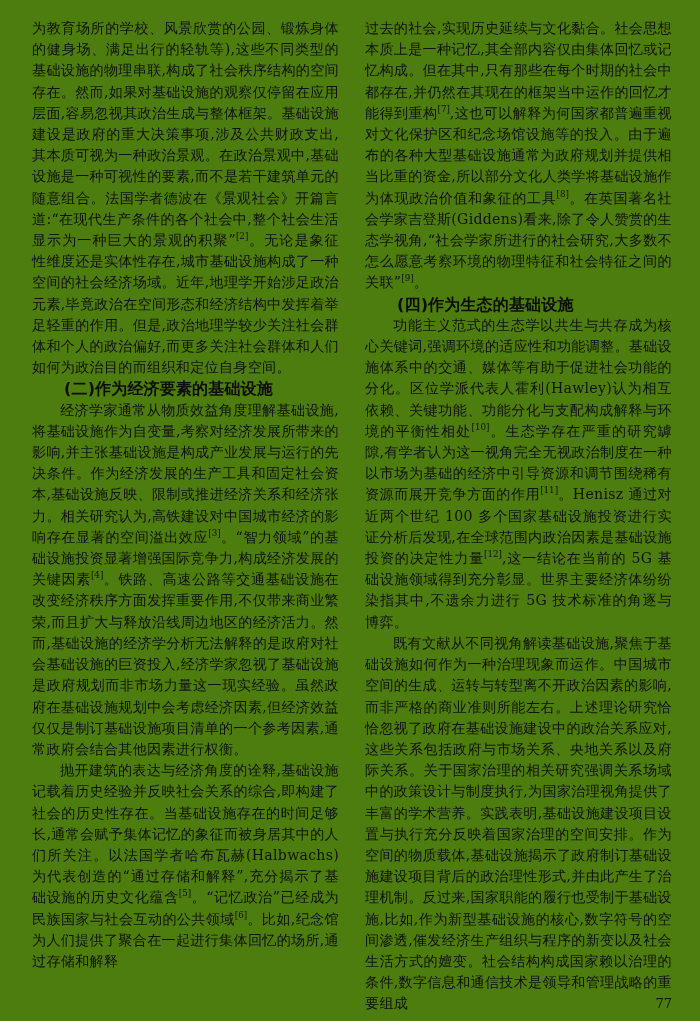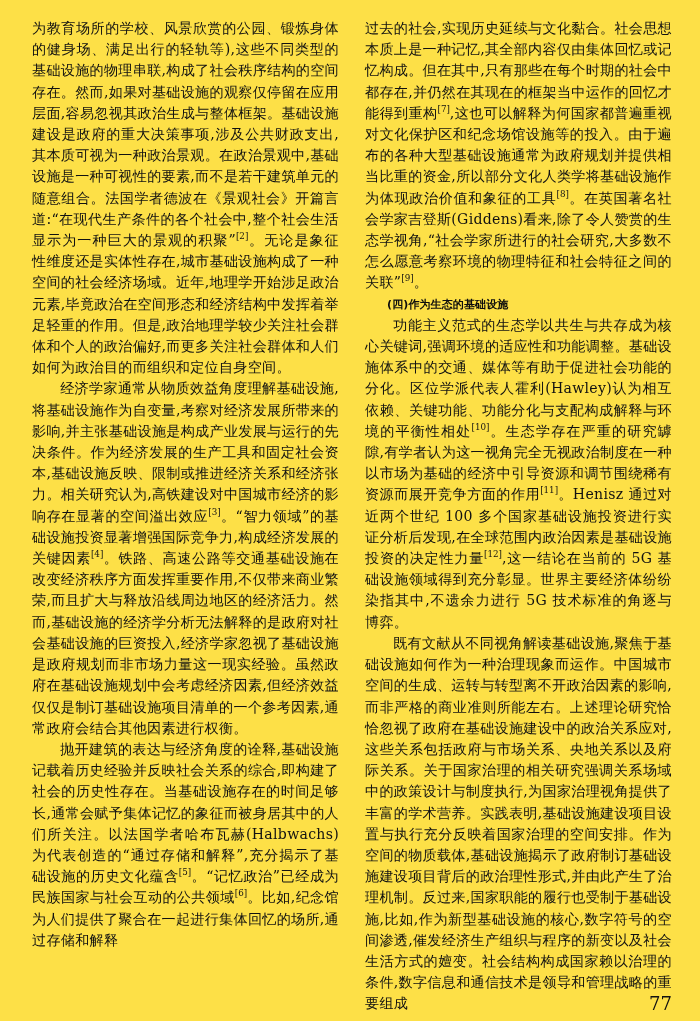--- a/index.html
+++ b/index.html
@@ -13,21 +13,21 @@
     overflow: hidden;
     font-family: "DejaVu Serif", "Liberation Serif", serif;
     color: #111111;
   }
   .page {
     position: relative;
     width: 700px;
     height: 1021px;
     box-sizing: border-box;
     padding: 18px 28px 10px 32px;
-    background: #fde047;
+    background: #4d7c0f;
   }
   .columns {
     display: flex;
     flex-direction: row;
     gap: 26px;
     height: 960px;
   }
   .column {
     width: 307px;
     flex: 0 0 307px;
@@ -41,55 +41,56 @@
     text-indent: 2em;
     letter-spacing: 0.02em;
     font-family: "DejaVu Serif", "Liberation Serif", serif;
     color: #111111;
   }
   p.para.cont {
     text-indent: 0;
   }
   h3.heading {
     margin: 0;
-    font-size: 11px;
+    font-size: 16px;
     line-height: 21.2px;
     font-weight: bold;
     text-indent: 2em;
     letter-spacing: 0.01em;
     font-family: "DejaVu Sans", "Liberation Sans", sans-serif;
     color: #0d0d0d;
   }
   sup.ref {
     font-size: 0.62em;
     vertical-align: super;
     line-height: 0;
     letter-spacing: 0;
   }
   .page-number {
     position: absolute;
     right: 28px;
     bottom: 8px;
-    font-size: 18px;
+    font-size: 13px;
     line-height: 18px;
     font-family: "DejaVu Serif", "Liberation Serif", serif;
     color: #111111;
   }
 </style>
 </head>
 <body>
 
 <div class="page">
 
   <div class="columns">
 
     <div class="column">
 
       <p class="para cont"><span>为教育场所的学校、风景欣赏的公园、锻炼身体的健身场、满足出行的轻轨等),这些不同类型的基础设施的物理串联,构成了社会秩序结构的空间存在。然而,如果对基础设施的观察仅停留在应用层面,容易忽视其政治生成与整体框架。基础设施建设是政府的重大决策事项,涉及公共财政支出,其本质可视为一种政治景观。在政治景观中,基础设施是一种可视性的要素,而不是若干建筑单元的随意组合。法国学者德波在《景观社会》开篇言道:“在现代生产条件的各个社会中,整个社会生活显示为一种巨大的景观的积聚”</span><sup class="ref">[2]</sup><span>。无论是象征性维度还是实体性存在,城市基础设施构成了一种空间的社会经济场域。近年,地理学开始涉足政治元素,毕竟政治在空间形态和经济结构中发挥着举足轻重的作用。但是,政治地理学较少关注社会群体和个人的政治偏好,而更多关注社会群体和人们如何为政治目的而组织和定位自身空间。</span></p>
 
+      <h3 class="heading">(二)作为经济要素的基础设施</h3>
 
       <p class="para"><span>经济学家通常从物质效益角度理解基础设施,将基础设施作为自变量,考察对经济发展所带来的影响,并主张基础设施是构成产业发展与运行的先决条件。作为经济发展的生产工具和固定社会资本,基础设施反映、限制或推进经济关系和经济张力。相关研究认为,高铁建设对中国城市经济的影响存在显著的空间溢出效应</span><sup class="ref">[3]</sup><span>。“智力领域”的基础设施投资显著增强国际竞争力,构成经济发展的关键因素</span><sup class="ref">[4]</sup><span>。铁路、高速公路等交通基础设施在改变经济秩序方面发挥重要作用,不仅带来商业繁荣,而且扩大与释放沿线周边地区的经济活力。然而,基础设施的经济学分析无法解释的是政府对社会基础设施的巨资投入,经济学家忽视了基础设施是政府规划而非市场力量这一现实经验。虽然政府在基础设施规划中会考虑经济因素,但经济效益仅仅是制订基础设施项目清单的一个参考因素,通常政府会结合其他因素进行权衡。</span></p>
 
 
       <p class="para"><span>抛开建筑的表达与经济角度的诠释,基础设施记载着历史经验并反映社会关系的综合,即构建了社会的历史性存在。当基础设施存在的时间足够长,通常会赋予集体记忆的象征而被身居其中的人们所关注。以法国学者哈布瓦赫(Halbwachs)为代表创造的“通过存储和解释”,充分揭示了基础设施的历史文化蕴含</span><sup class="ref">[5]</sup><span>。“记忆政治”已经成为民族国家与社会互动的公共领域</span><sup class="ref">[6]</sup><span>。比如,纪念馆为人们提供了聚合在一起进行集体回忆的场所,通过存储和解释</span></p>
 
     </div>
 
     <div class="column">
 

